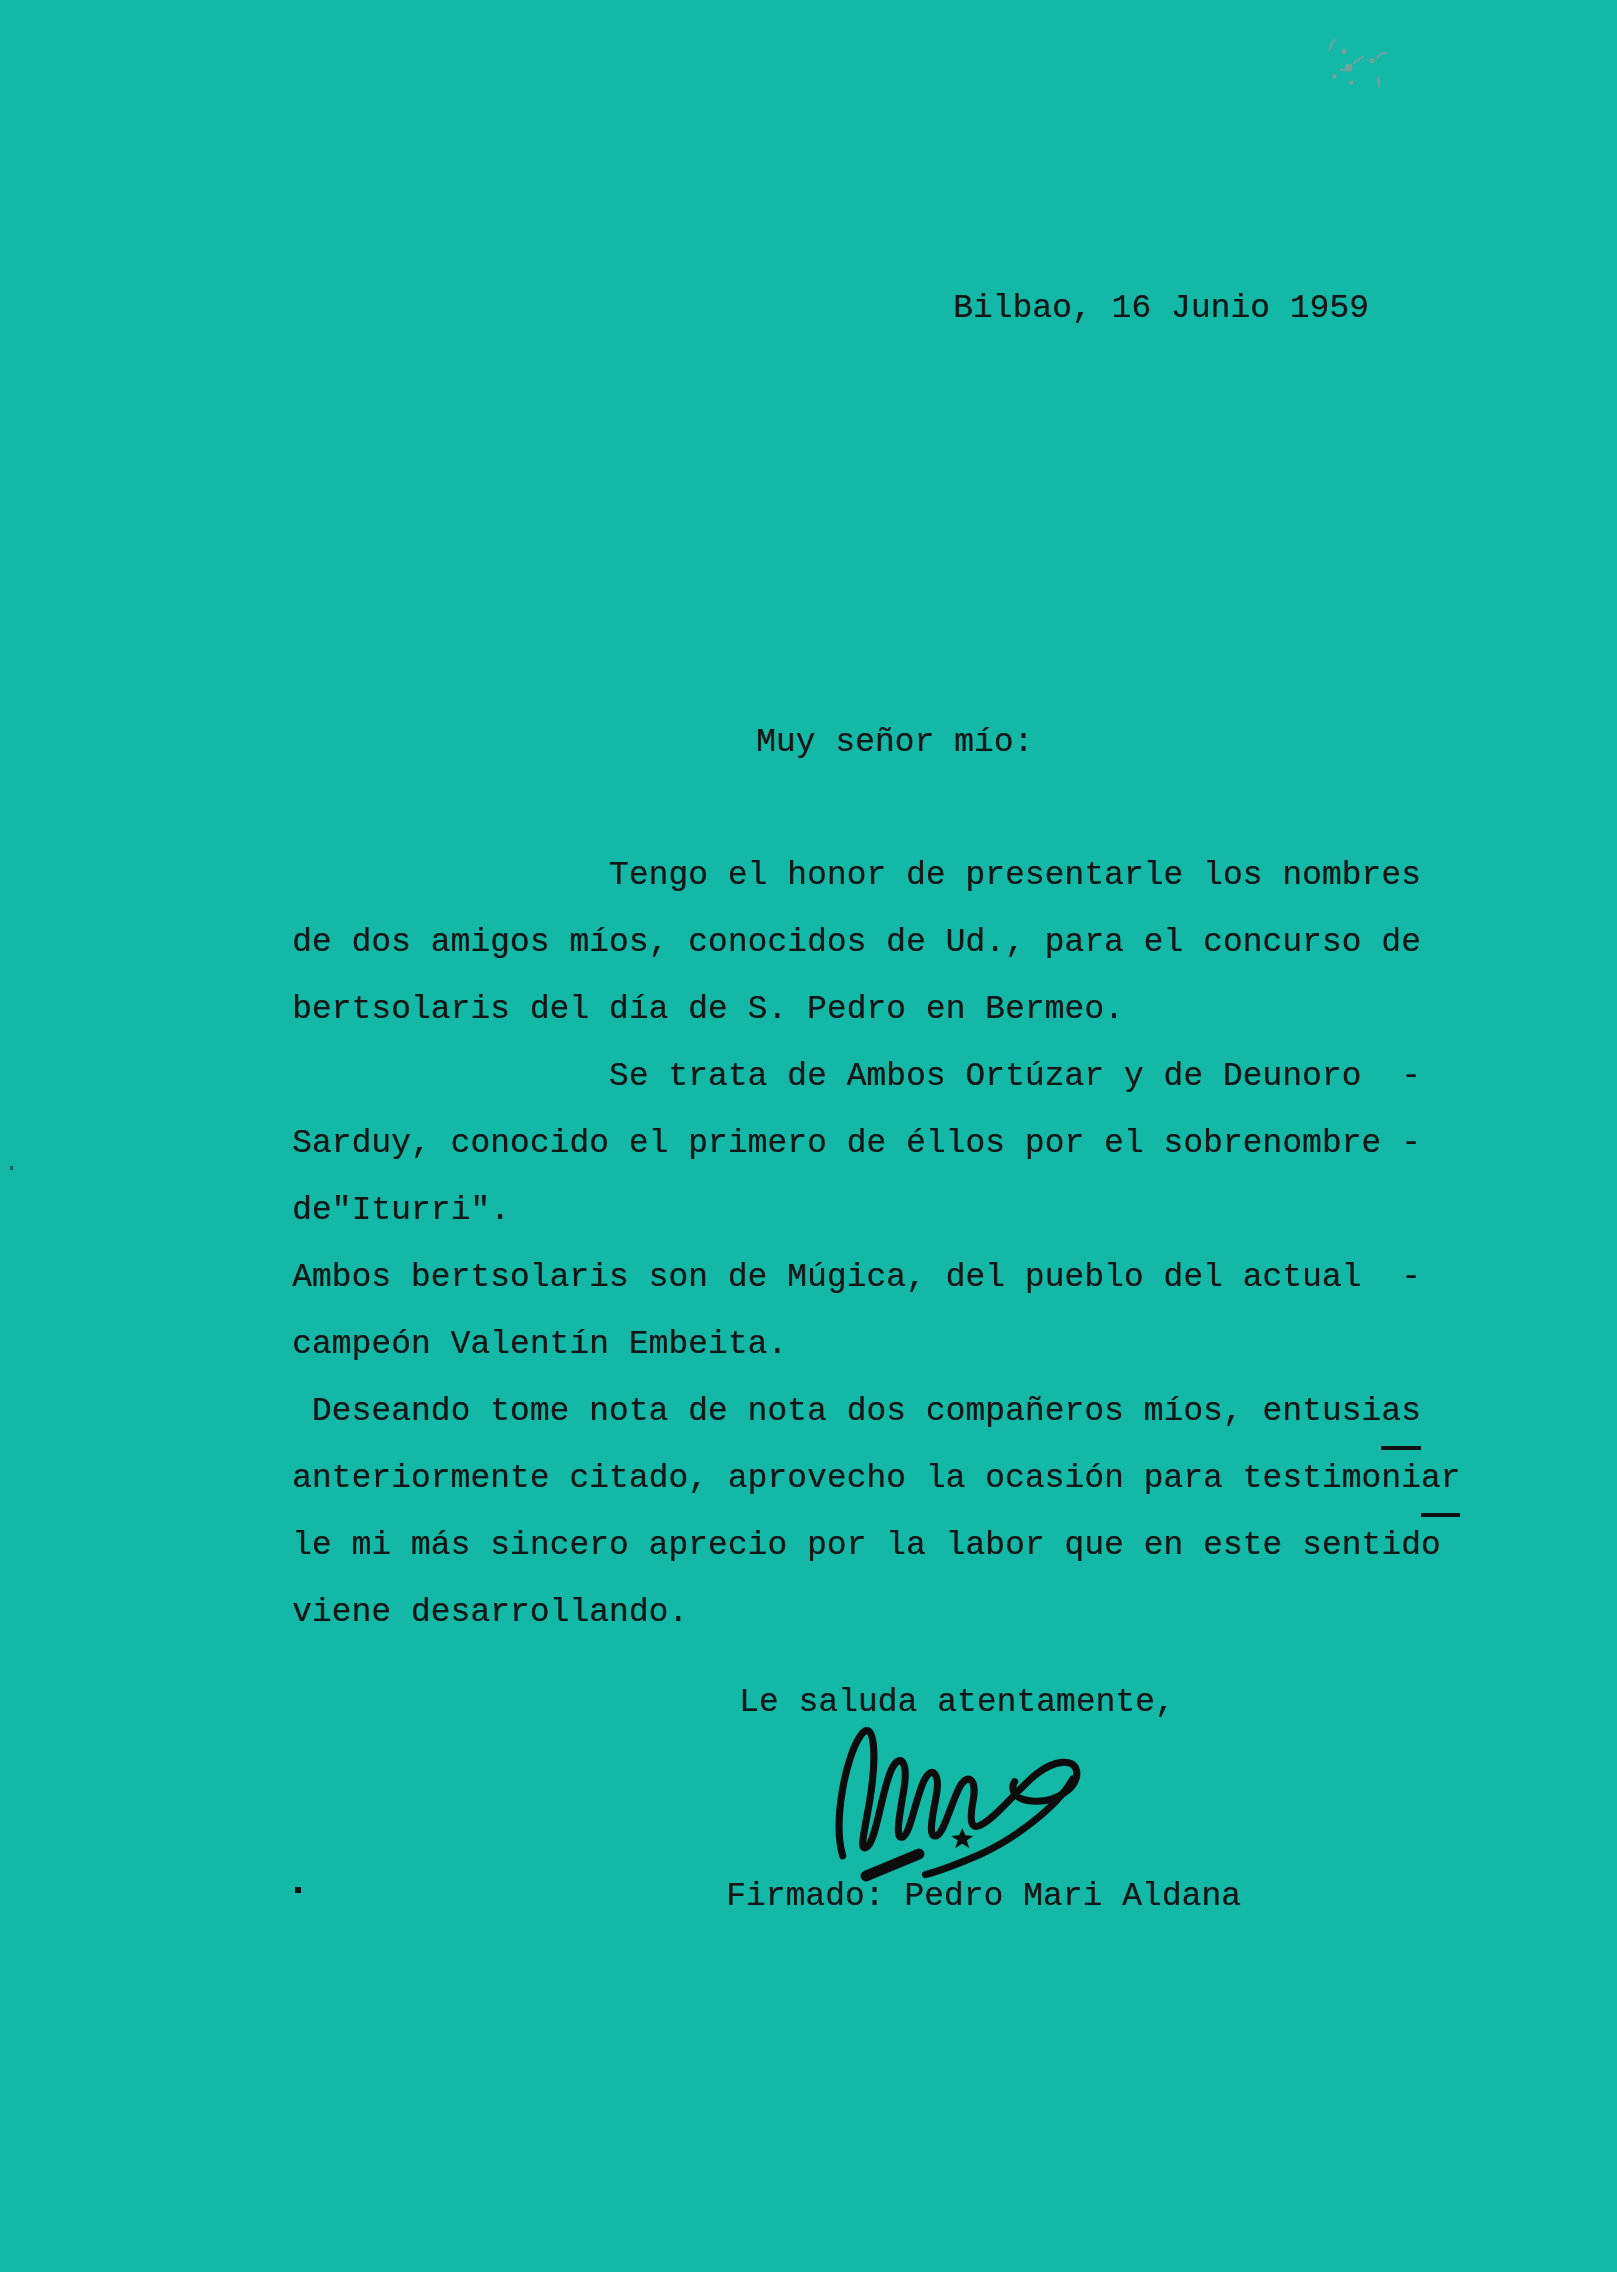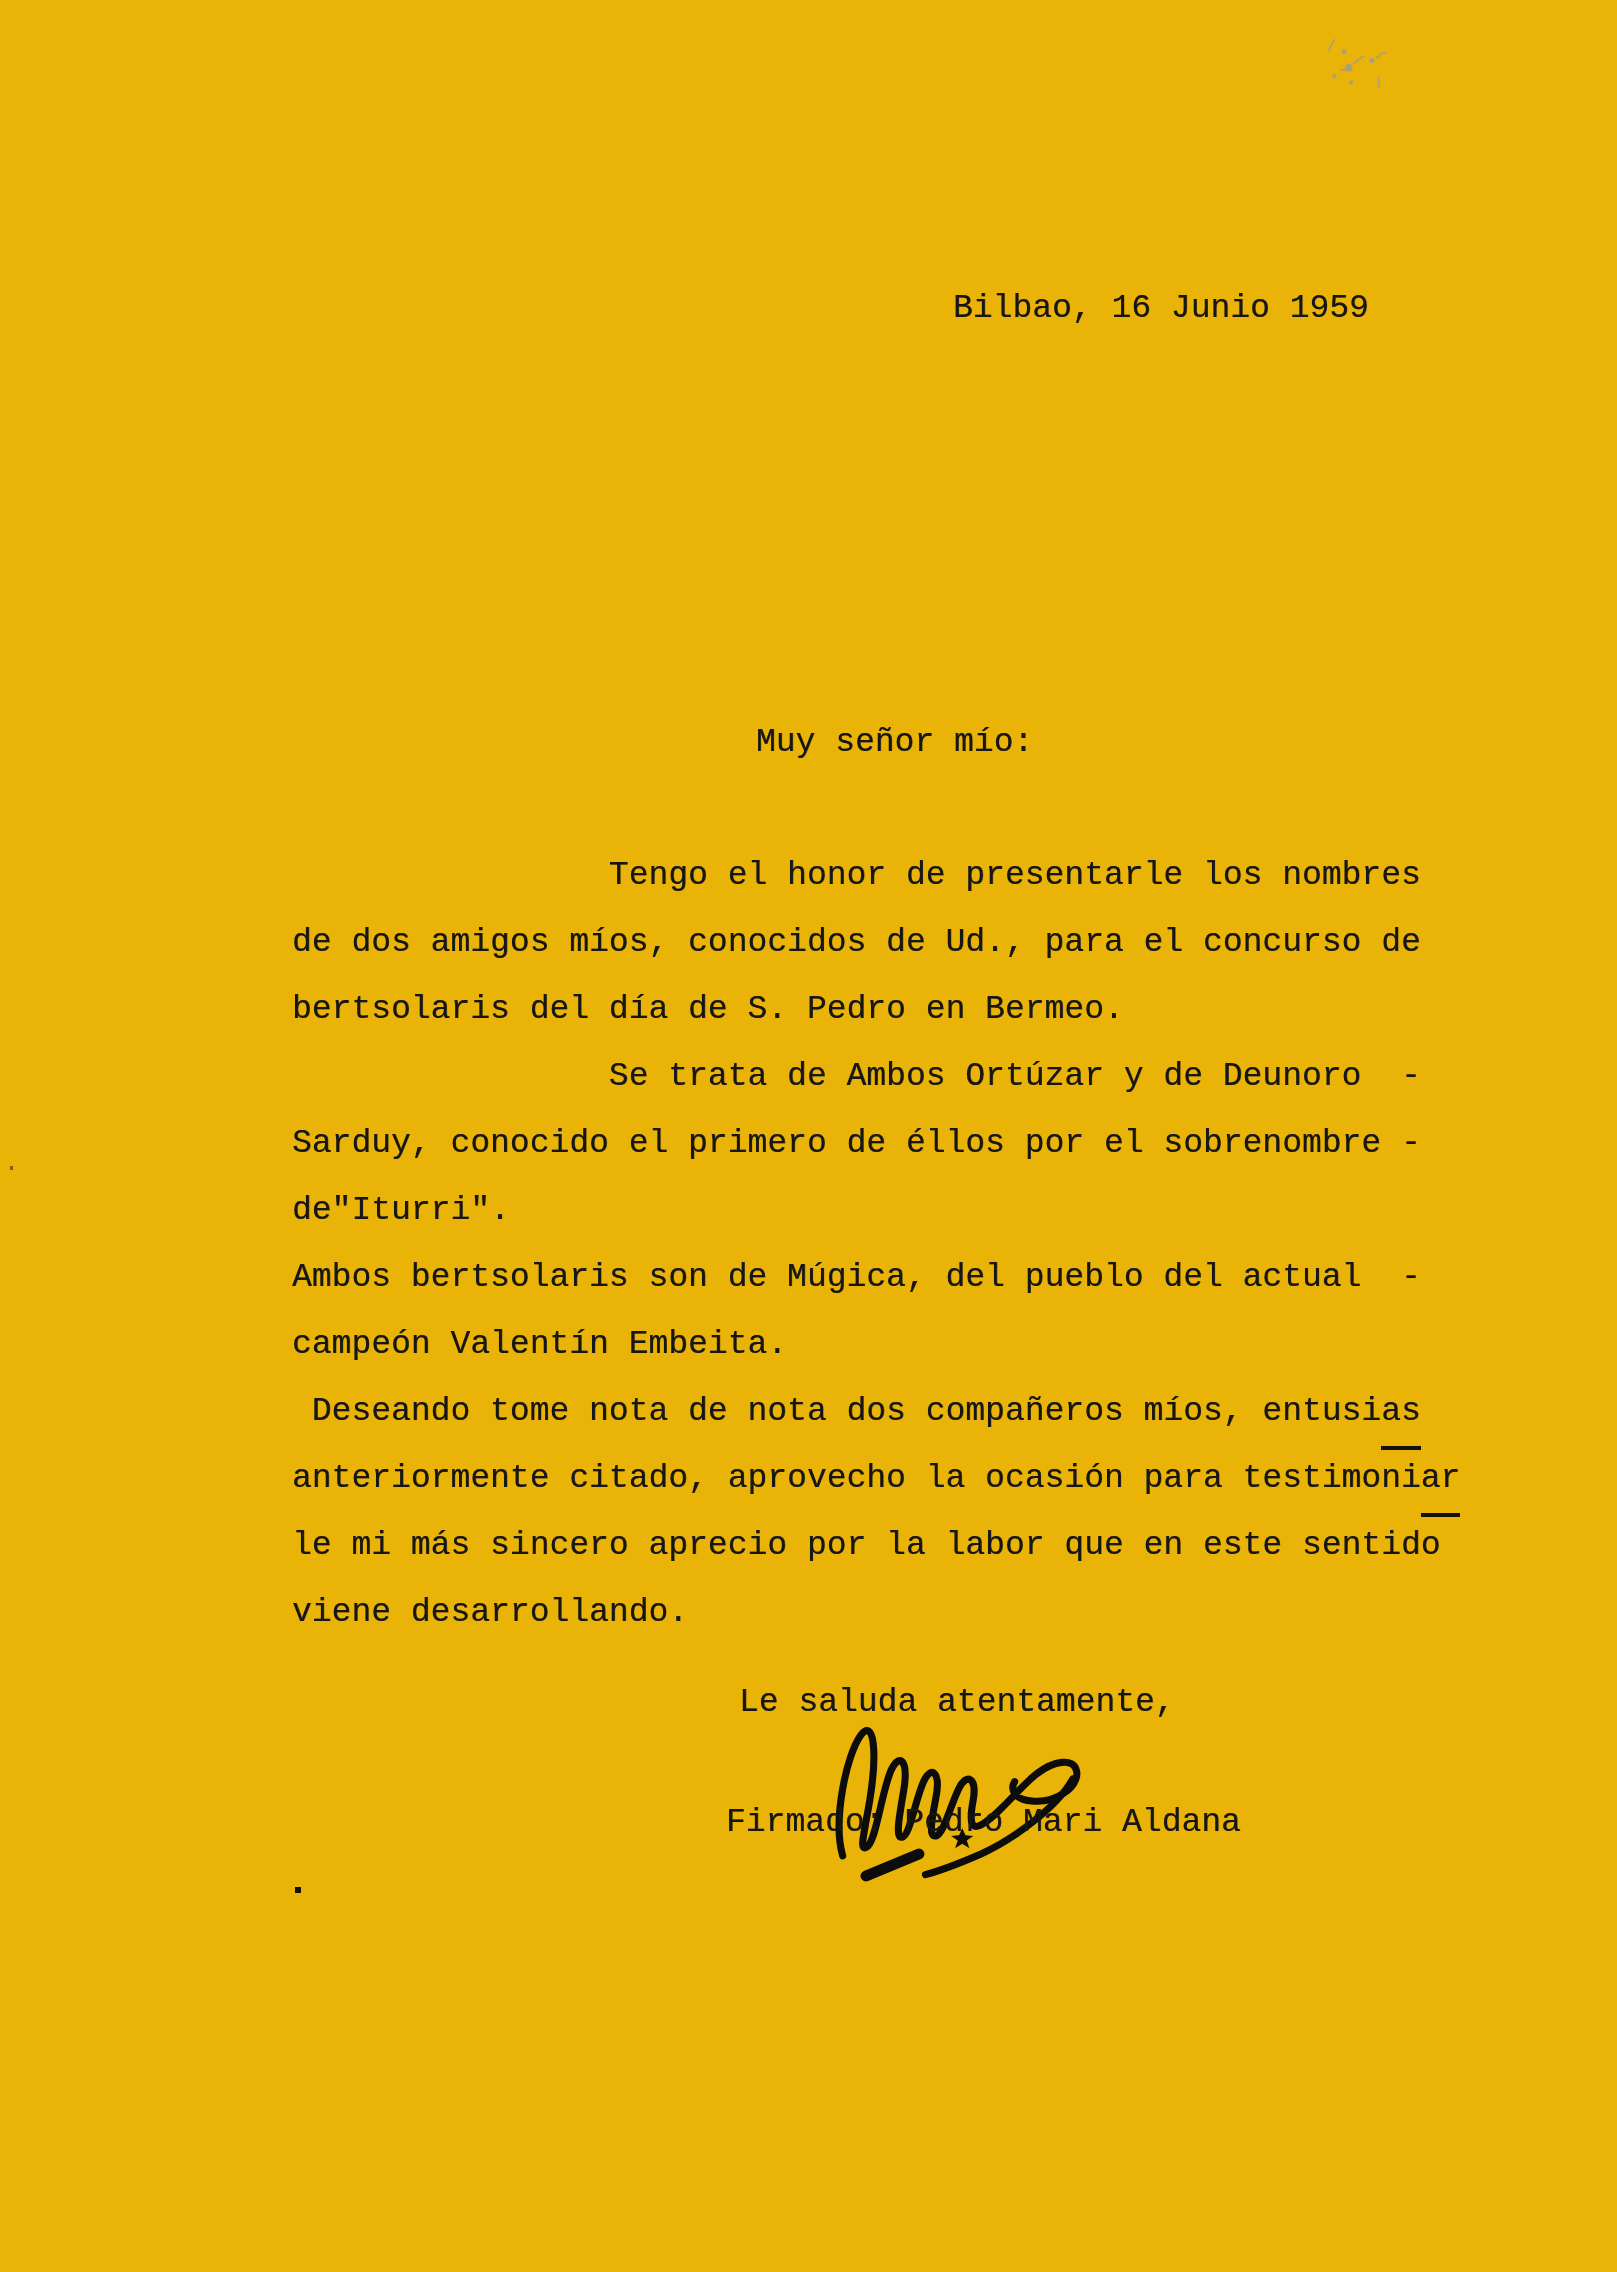--- a/index.html
+++ b/index.html
@@ -1,19 +1,19 @@
 <!DOCTYPE html>
 <html style="font-size:10.4px"><head>
 <meta charset="utf-8">
 <style>
   html,body{margin:0;padding:0;background:#777;}
   .page{
     position:relative;
     width:1617px;height:2273px;
-    background:#eab308;
+    background:#14b8a6;
     overflow:hidden;
     font-family:"Liberation Mono", monospace;
     color:#161616;
   }
   .typed{
     position:absolute;
     font-size:33px;
     white-space:pre;
     letter-spacing:0px;
     text-shadow:0.4px 0.4px 0.5px rgba(10,10,10,0.55);
@@ -96,19 +96,19 @@
                C268,156 300,112 330,88
                C356,68 388,62 392,84
                C396,108 360,134 322,130
                C298,128 288,114 296,100"></path>
       <path d="M386,96 C360,142 292,190 244,212 C212,226 180,238 158,244"></path>
       <path d="M66,246 L148,212" stroke-width="17"></path>
     </g>
     <polygon points="215,172 220,183 232,184 222,191 226,203 215,196 204,203 208,191 198,184 210,183" fill="#0c0c0c" stroke="none"></polygon>
   </svg>
 
-  <div class="typed" style="left:726px;top:1804px;">Firmado: Pedro Mari Aldana</div>
+  <div class="typed" style="left:726px;top:1878px;">Firmado: Pedro Mari Aldana</div>
 
   <div class="speck" style="left:295px;top:1887px;width:5.8px;height:5.8px;"></div>
   <div class="speck" style="left:10.4px;top:1166px;width:2.6px;height:3.9px;opacity:.5;"></div>
 
 </div>
 
 
 </body></html>

